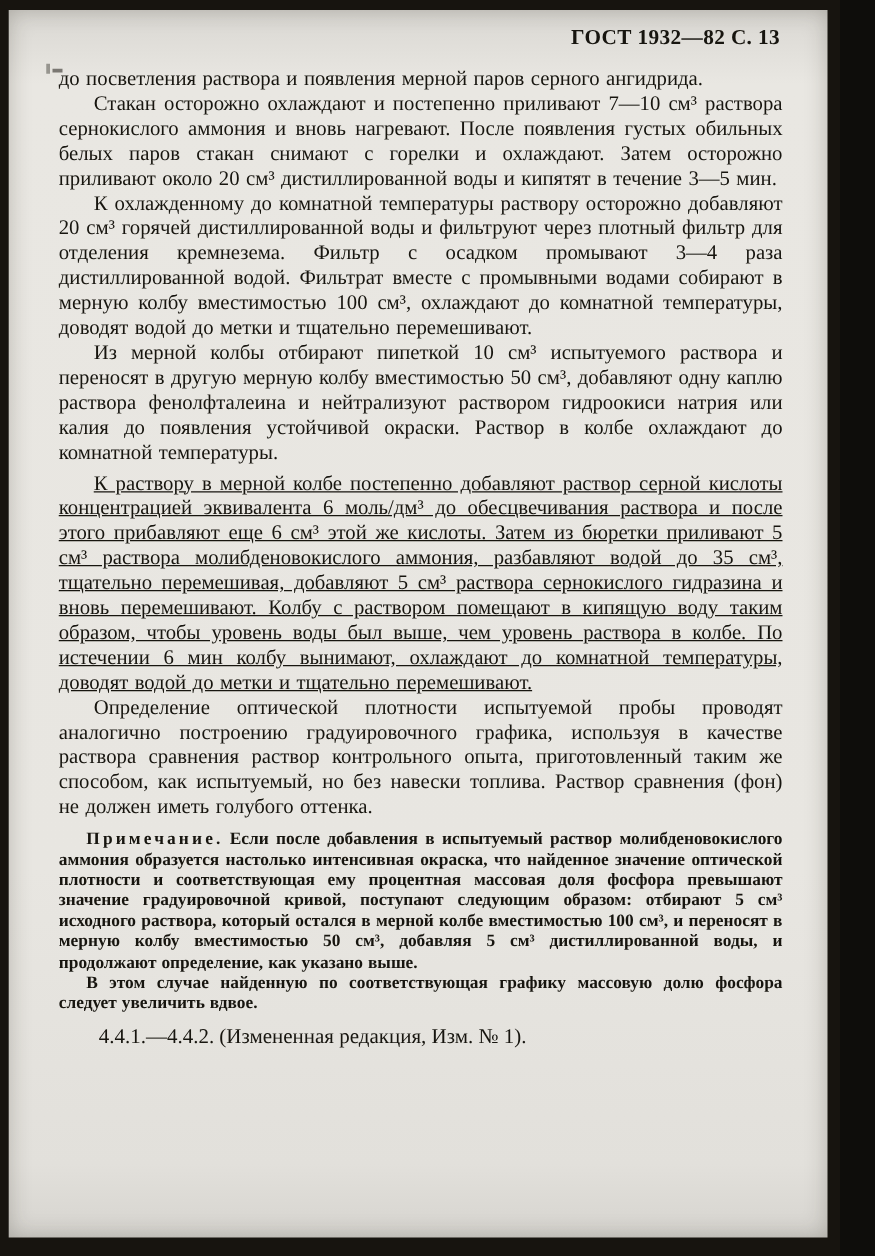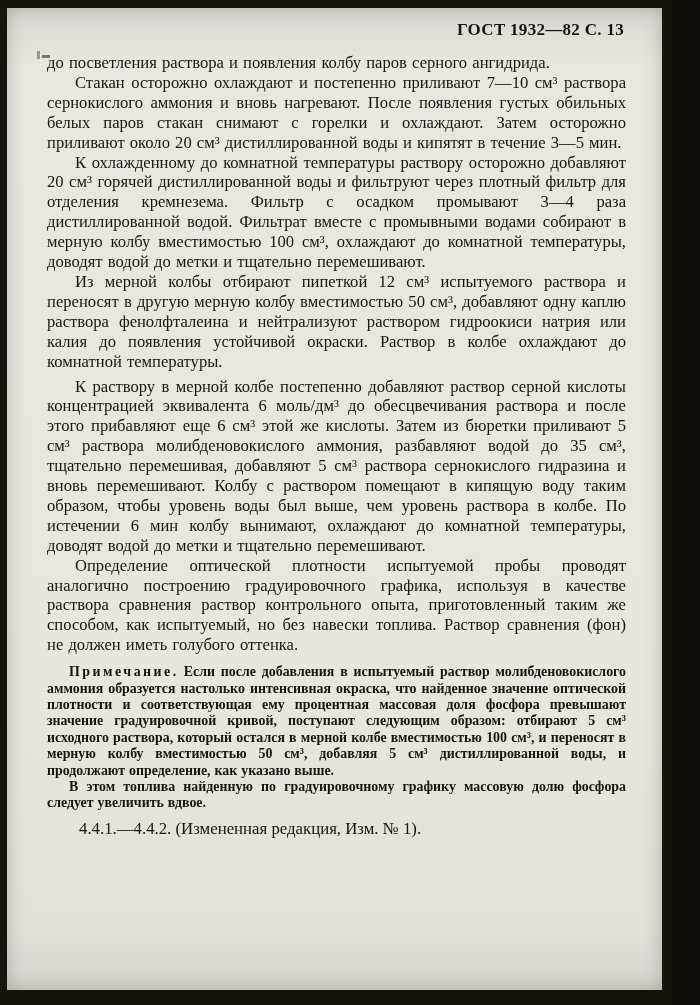--- a/index.html
+++ b/index.html
@@ -44,20 +44,21 @@
     line-height: 19.9px;
     text-align: justify;
     text-indent: 28px;
     word-spacing: 1px;
   }
   .body-text p.no-indent {
     text-indent: 0;
   }
   .body-text p.gap-before {
     margin-top: 5px;
+    text-decoration: underline;
   }
   .note-section {
     margin-top: 9px;
   }
   .note-section p {
     margin: 0;
     font-size: 13.9px;
     line-height: 16.4px;
     text-align: justify;
     text-indent: 22px;
@@ -89,32 +90,32 @@
 
 <div class="scan">
   <div class="page">
     <span class="speck speck-1"></span>
     <span class="speck speck-2"></span>
     <div class="content">
 
       <div class="doc-header">ГОСТ 1932—82 С. 13</div>
 
       <div class="body-text">
-        <p class="no-indent">до посветления раствора и появления колбу паров серного ангидрида.</p>
+        <p class="no-indent">до посветления раствора и появления мерной паров серного ангидрида.</p>
         <p>Стакан осторожно охлаждают и постепенно приливают 7—10 см³ раствора сернокислого аммония и вновь нагревают. После появления густых обильных белых паров стакан снимают с горелки и охлаждают. Затем осторожно приливают около 20 см³ дистиллированной воды и кипятят в течение 3—5 мин.</p>
         <p>К охлажденному до комнатной температуры раствору осторожно добавляют 20 см³ горячей дистиллированной воды и фильтруют через плотный фильтр для отделения кремнезема. Фильтр с осадком промывают 3—4 раза дистиллированной водой. Фильтрат вместе с промывными водами собирают в мерную колбу вместимостью 100 см³, охлаждают до комнатной температуры, доводят водой до метки и тщательно перемешивают.</p>
-        <p>Из мерной колбы отбирают пипеткой 12 см³ испытуемого раствора и переносят в другую мерную колбу вместимостью 50 см³, добавляют одну каплю раствора фенолфталеина и нейтрализуют раствором гидроокиси натрия или калия до появления устойчивой окраски. Раствор в колбе охлаждают до комнатной температуры.</p>
+        <p>Из мерной колбы отбирают пипеткой 10 см³ испытуемого раствора и переносят в другую мерную колбу вместимостью 50 см³, добавляют одну каплю раствора фенолфталеина и нейтрализуют раствором гидроокиси натрия или калия до появления устойчивой окраски. Раствор в колбе охлаждают до комнатной температуры.</p>
         <p class="gap-before">К раствору в мерной колбе постепенно добавляют раствор серной кислоты концентрацией эквивалента 6 моль/дм³ до обесцвечивания раствора и после этого прибавляют еще 6 см³ этой же кислоты. Затем из бюретки приливают 5 см³ раствора молибденовокислого аммония, разбавляют водой до 35 см³, тщательно перемешивая, добавляют 5 см³ раствора сернокислого гидразина и вновь перемешивают. Колбу с раствором помещают в кипящую воду таким образом, чтобы уровень воды был выше, чем уровень раствора в колбе. По истечении 6 мин колбу вынимают, охлаждают до комнатной температуры, доводят водой до метки и тщательно перемешивают.</p>
         <p>Определение оптической плотности испытуемой пробы проводят аналогично построению градуировочного графика, используя в качестве раствора сравнения раствор контрольного опыта, приготовленный таким же способом, как испытуемый, но без навески топлива. Раствор сравнения (фон) не должен иметь голубого оттенка.</p>
       </div>
 
       <div class="note-section">
         <p>
           <span class="note-label">Примечание.</span><span>Если после добавления в испытуемый раствор молибденовокислого аммония образуется настолько интенсивная окраска, что найденное значение оптической плотности и соответствующая ему процентная массовая доля фосфора превышают значение градуировочной кривой, поступают следующим образом: отбирают 5 см³ исходного раствора, который остался в мерной колбе вместимостью 100 см³, и переносят в мерную колбу вместимостью 50 см³, добавляя 5 см³ дистиллированной воды, и продолжают определение, как указано выше.</span>
         </p>
-        <p>В этом топлива найденную по градуировочному графику массовую долю фосфора следует увеличить вдвое.</p>
+        <p>В этом случае найденную по соответствующая графику массовую долю фосфора следует увеличить вдвое.</p>
       </div>
 
       <p class="revision-line">4.4.1.—4.4.2. (Измененная редакция, Изм. № 1).</p>
 
     </div>
   </div>
 </div>
 
 </body></html>

